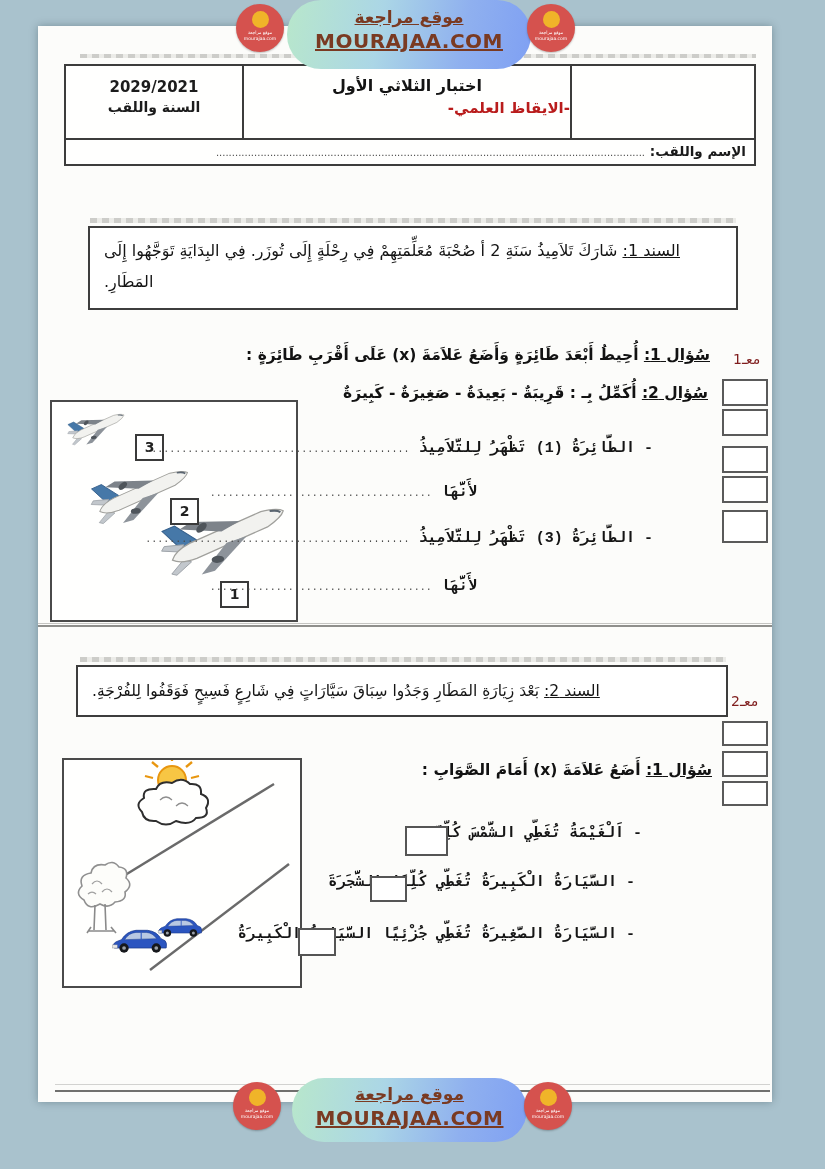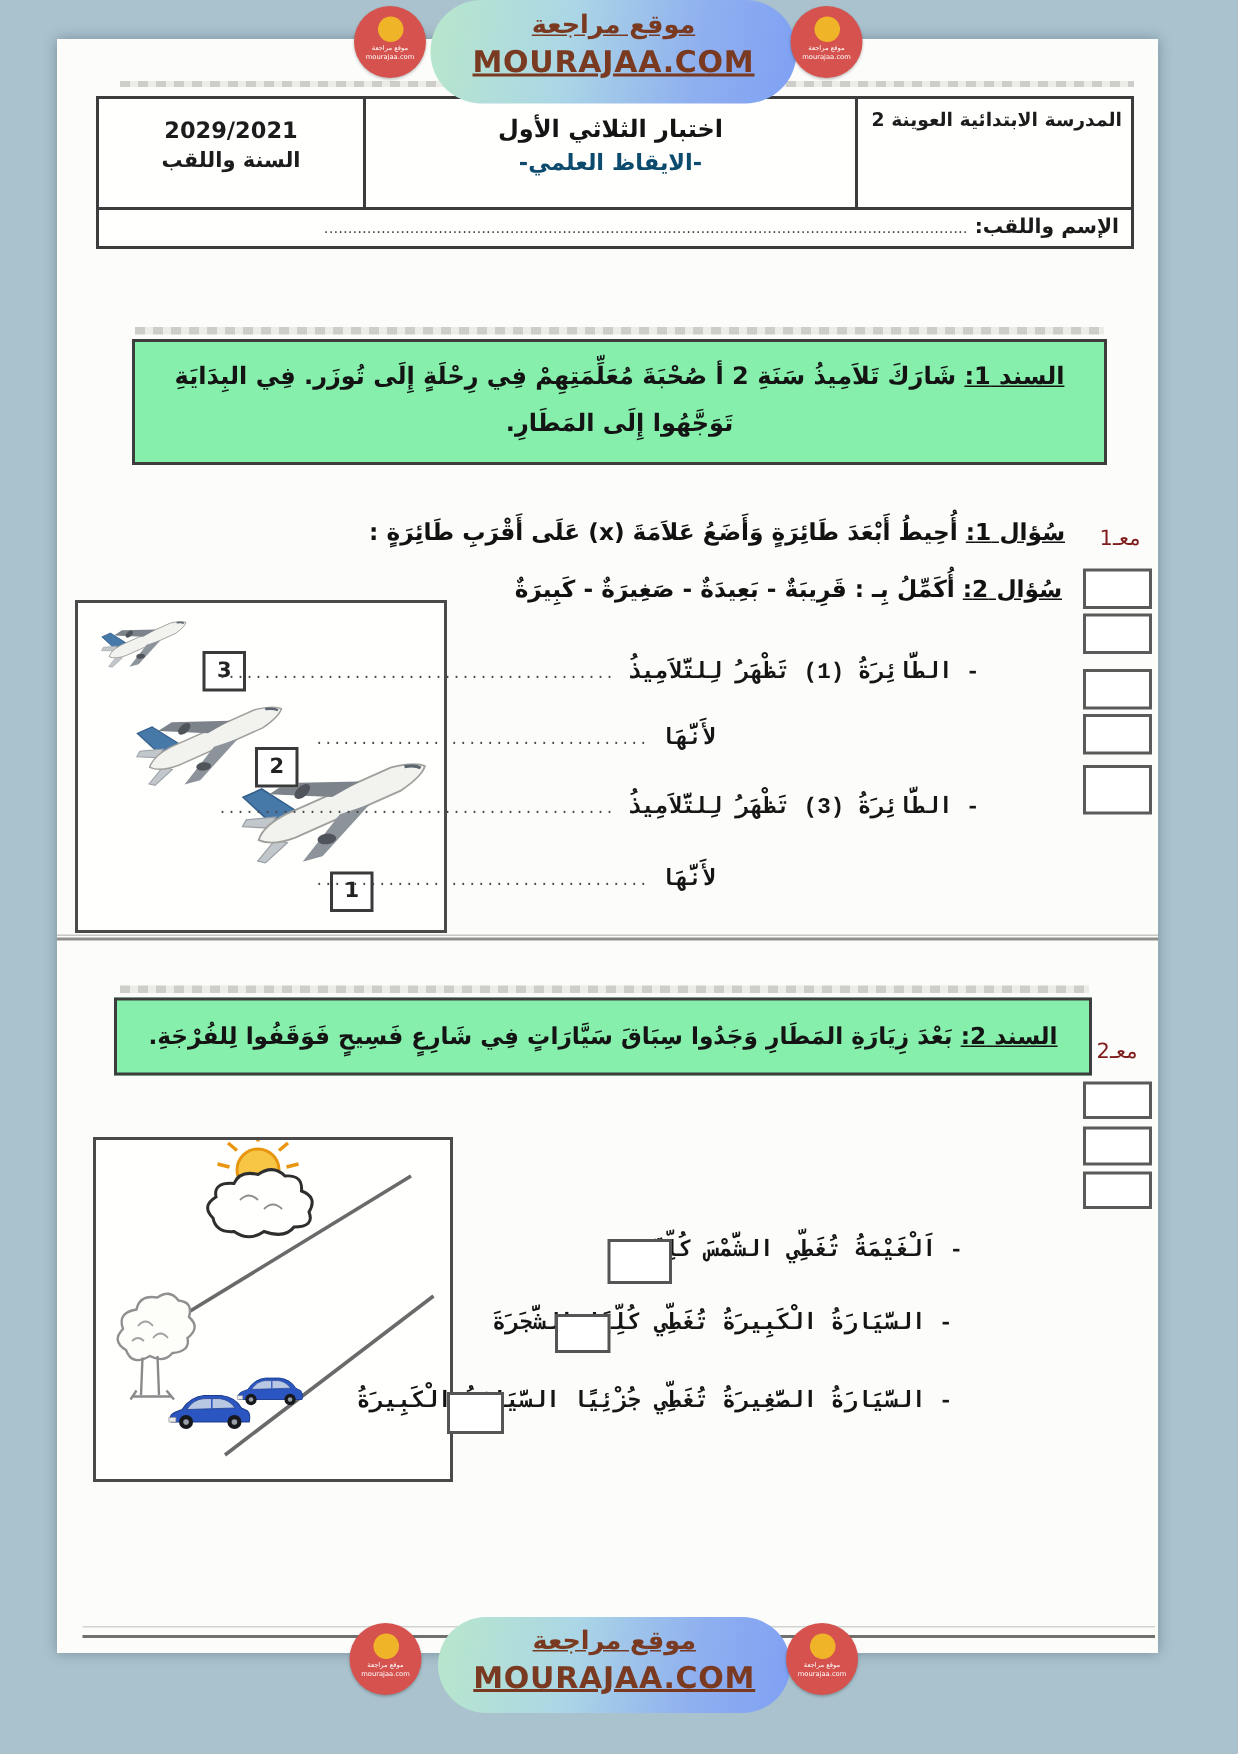--- a/index.html
+++ b/index.html
@@ -18,39 +18,39 @@
     background:repeating-linear-gradient(90deg,#bdbdb9 0 7px,#e6e6e2 7px 12px);}
   
   .hdr{position:absolute;left:64px;top:64px;width:692px;height:102px;
     border:2px solid #3c3c3c;background:#fffffe;box-sizing:border-box;}
   .hdr .cell{position:absolute;top:0;height:72px;box-sizing:border-box;}
   .cell-year{left:0;width:178px;border-right:2px solid #3c3c3c;text-align:center;padding-top:12px;}
   .cell-year .yr{font-size:15px;font-weight:bold;color:#1c1c1c;}
   .cell-year .gr{font-size:14px;font-weight:bold;color:#1c1c1c;margin-top:3px;}
   .cell-title{left:178px;width:328px;border-right:2px solid #3c3c3c;text-align:center;padding-top:10px;}
   .cell-title .t1{font-size:16px;font-weight:bold;color:#141414;}
-  .cell-title .t2{font-size:15px;font-weight:bold;color:#0c4a6e;margin-top:4px;}
+  .cell-title .t2{font-size:15px;font-weight:bold;color:#b91c1c;margin-top:4px;text-align:right;}
   .cell-school{left:506px;width:182px;direction:rtl;text-align:right;
     padding:6px 6px 0 0;font-size:12.5px;font-weight:bold;color:#1c1c1c;}
   .hdr .row2{position:absolute;left:0;top:72px;width:688px;height:26px;
     border-top:2px solid #3c3c3c;direction:rtl;padding:3px 8px 0 8px;box-sizing:border-box;
     font-size:13.5px;font-weight:bold;color:#1a1a1a;white-space:nowrap;overflow:hidden;}
   
   .pill{position:absolute;border-radius:34px;text-align:center;
     background:linear-gradient(100deg,#b8e7cb 0%,#abd6e6 38%,#8fb0ef 72%,#7fa0f3 100%);
     color:#7a3a22;font-weight:bold;z-index:30;}
   .pill .nm{font-size:17px;text-decoration:underline;letter-spacing:.5px;}
   .pill .url{font-size:20px;text-decoration:underline;letter-spacing:.5px;margin-top:2px;}
   .badge{position:absolute;width:48px;height:48px;border-radius:50%;
     background:#d5524e;text-align:center;z-index:31;box-shadow:0 1px 2px rgba(0,0,0,.25);}
   .badge .dot{width:17px;height:17px;border-radius:50%;background:#f0b429;margin:7px auto 2px auto;}
   .badge .bt{font-size:4.5px;line-height:1.3;color:#fff;}
   
-  .sanad{position:absolute;border:2px solid #3d3d3d;background:#86efac;direction:rtl;text-align:center;
-    font-weight:bold;color:#141414;box-sizing:border-box;line-height:1.95;}
+  .sanad{position:absolute;border:2px solid #3d3d3d;background:#ffffff;direction:rtl;text-align:left;
+    font-weight:normal;color:#141414;box-sizing:border-box;line-height:1.95;}
   .sanad .lbl{text-decoration:underline;}
   .q{position:absolute;direction:rtl;text-align:left;font-weight:bold;font-size:15.5px;
     color:#121212;white-space:nowrap;}
   .q .qlbl{text-decoration:underline;}
   .stmt{position:absolute;direction:rtl;text-align:right;font-weight:bold;font-size:15px;
     color:#151515;white-space:nowrap;font-family:Liberation Mono, monospace;}
   .dots{font-weight:normal;font-size:10px;letter-spacing:1.2px;color:#4a4a4a;}
   
   .imgbox{position:absolute;border:2px solid #4a4a4a;background:#fffffe;box-sizing:border-box;overflow:hidden;}
   .plane{position:absolute;transform:rotate(-24deg);}
@@ -98,21 +98,20 @@
 
   <div class="hdr">
     <div class="cell cell-year">
       <div class="yr">2029/2021</div>
       <div class="gr rtl">السنة واللقب</div>
     </div>
     <div class="cell cell-title">
       <div class="t1 rtl">اختبار الثلاثي الأول</div>
       <div class="t2 rtl">-الايقاظ العلمي-</div>
     </div>
-    <div class="cell cell-school">المدرسة الابتدائية العوينة 2</div>
     <div class="row2">
       <span>الإسم واللقب:</span>
       <span class="dots">.......................................................................................................................................</span>
     </div>
   </div>
 
   <div class="hatch" style="left:90px;top:218px;width:646px;"></div>
   <div class="sanad" style="left:88px;top:226px;width:650px;height:84px;font-size:16px;padding:7px 14px;">
     <span class="lbl">السند 1:</span><span> شَارَكَ تَلاَمِيذُ سَنَةِ 2 أ صُحْبَةَ مُعَلِّمَتِهِمْ فِي رِحْلَةٍ إِلَى تُوزَر. فِي البِدَايَةِ تَوَجَّهُوا إِلَى المَطَارِ.</span>
   </div>
@@ -169,20 +168,23 @@
   <div class="hatch" style="left:80px;top:657px;width:646px;"></div>
   <div class="sanad" style="left:76px;top:665px;width:652px;height:52px;font-size:15.5px;padding:9px 14px;">
     <span class="lbl">السند 2:</span><span> بَعْدَ زِيَارَةِ المَطَارِ وَجَدُوا سِبَاقَ سَيَّارَاتٍ فِي شَارِعٍ فَسِيحٍ فَوَقَفُوا لِلفُرْجَةِ.</span>
   </div>
 
   <div class="mlabel" style="left:731px;top:693px;">معـ2</div>
   <div class="mbox" style="top:721px;height:25px;"></div>
   <div class="mbox" style="top:751px;height:26px;"></div>
   <div class="mbox" style="top:781px;height:25px;"></div>
 
+  <div class="q" style="right:113px;top:761px;">
+    <span class="qlbl">سُؤال 1:</span><span> أَضَعُ عَلاَمَةَ (x) أَمَامَ الصَّوَابِ :</span>
+  </div>
 
   <div class="imgbox" style="left:62px;top:758px;width:240px;height:230px;">
     <svg width="236" height="226" viewBox="0 0 236 226" style="position:absolute;left:0;top:0;">
 
       <line x1="53" y1="120" x2="210" y2="24" stroke="#6a6a6a" stroke-width="2.4"></line>
       <line x1="86" y1="210" x2="225" y2="104" stroke="#6a6a6a" stroke-width="2.4"></line>
 
       <g>
         <circle cx="108" cy="20" r="14" fill="#f7c644" stroke="#e8960f" stroke-width="2"></circle>
         <g stroke="#e8960f" stroke-width="2.3">

